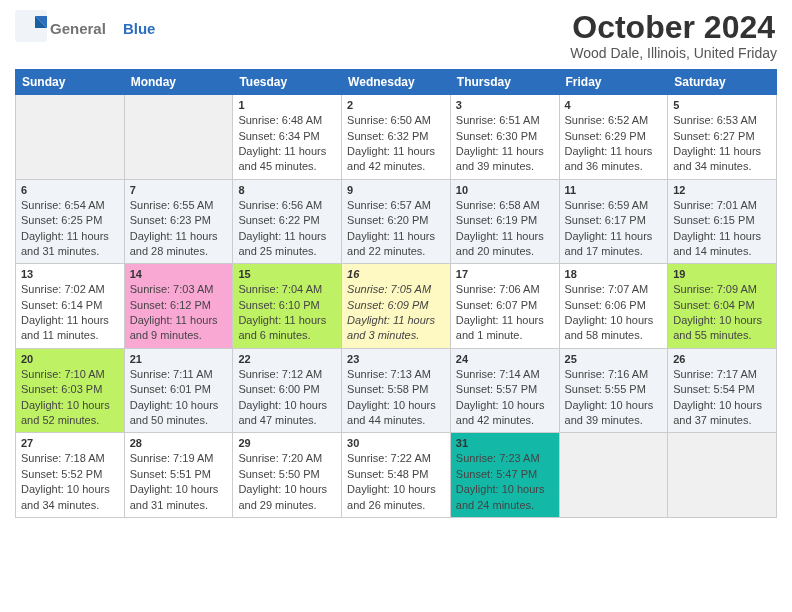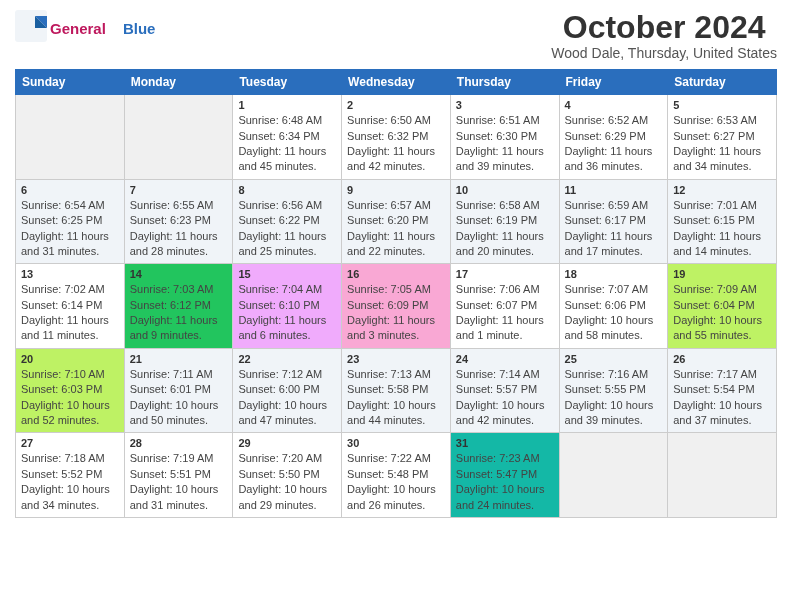--- a/index.html
+++ b/index.html
@@ -97,29 +97,29 @@
       <div class="logo-row">
         <div>
           <svg width="32" height="32" viewBox="0 0 32 32">
             <rect x="0" y="0" width="32" height="32" fill="#f0f4f8" rx="3"></rect>
             <polygon points="20,6 32,6 32,18" fill="#2a6ebd"></polygon>
             <polygon points="20,6 32,18 20,18" fill="#1a5fa0"></polygon>
           </svg>
         </div>
         <div>
           <div style="display:flex; gap:0px;">
-            <span style="font-size:15px;font-weight:bold;color:#be185d;">General</span>
+            <span style="font-size:15px;font-weight:bold;color:#737373;">General</span>
             <span style="font-size:15px;font-weight:bold;color:#2a6ebd;margin-left:17px;">Blue</span>
           </div>
         </div>
       </div>
     </div>
     <div class="title-section">
       <div class="month-title">October 2024</div>
-      <div class="location">Wood Dale, Thursday, United States</div>
+      <div class="location">Wood Dale, Illinois, United Friday</div>
     </div>
   </div>
 
   <table class="calendar">
     <thead>
       <tr>
 
       <th>Sunday</th>
           <th>Monday</th>
           <th>Tuesday</th>
@@ -182,29 +182,29 @@
           <td style="background: rgb(240, 244, 248);">
             <span class="day-number">12</span>
             <div class="day-info">Sunrise: 7:01 AM<br>Sunset: 6:15 PM<br>Daylight: 11 hours and 14 minutes.</div>
           </td>
         </tr>
         <tr>
           <td style="background: rgb(255, 255, 255);">
             <span class="day-number">13</span>
             <div class="day-info">Sunrise: 7:02 AM<br>Sunset: 6:14 PM<br>Daylight: 11 hours and 11 minutes.</div>
           </td>
-          <td style="background: #22c55e;">
+          <td style="background: #f9a8d4;">
             <span class="day-number">14</span>
             <div class="day-info">Sunrise: 7:03 AM<br>Sunset: 6:12 PM<br>Daylight: 11 hours and 9 minutes.</div>
           </td>
-          <td style="background: #f0abfc;">
+          <td style="background: #bef264;">
             <span class="day-number">15</span>
             <div class="day-info">Sunrise: 7:04 AM<br>Sunset: 6:10 PM<br>Daylight: 11 hours and 6 minutes.</div>
           </td>
-          <td style="background: #f9a8d4;">
+          <td style="background: #fef9c3; font-style: italic;">
             <span class="day-number">16</span>
             <div class="day-info">Sunrise: 7:05 AM<br>Sunset: 6:09 PM<br>Daylight: 11 hours and 3 minutes.</div>
           </td>
           <td style="background: rgb(255, 255, 255);">
             <span class="day-number">17</span>
             <div class="day-info">Sunrise: 7:06 AM<br>Sunset: 6:07 PM<br>Daylight: 11 hours and 1 minute.</div>
           </td>
           <td style="background: rgb(255, 255, 255);">
             <span class="day-number">18</span>
             <div class="day-info">Sunrise: 7:07 AM<br>Sunset: 6:06 PM<br>Daylight: 10 hours and 58 minutes.</div>

